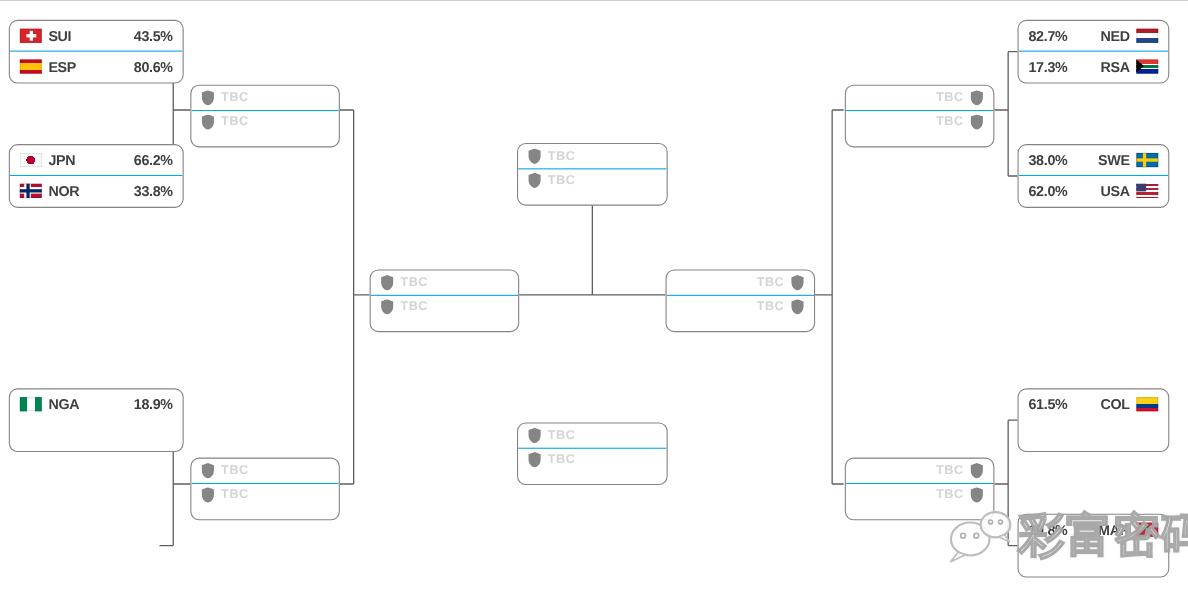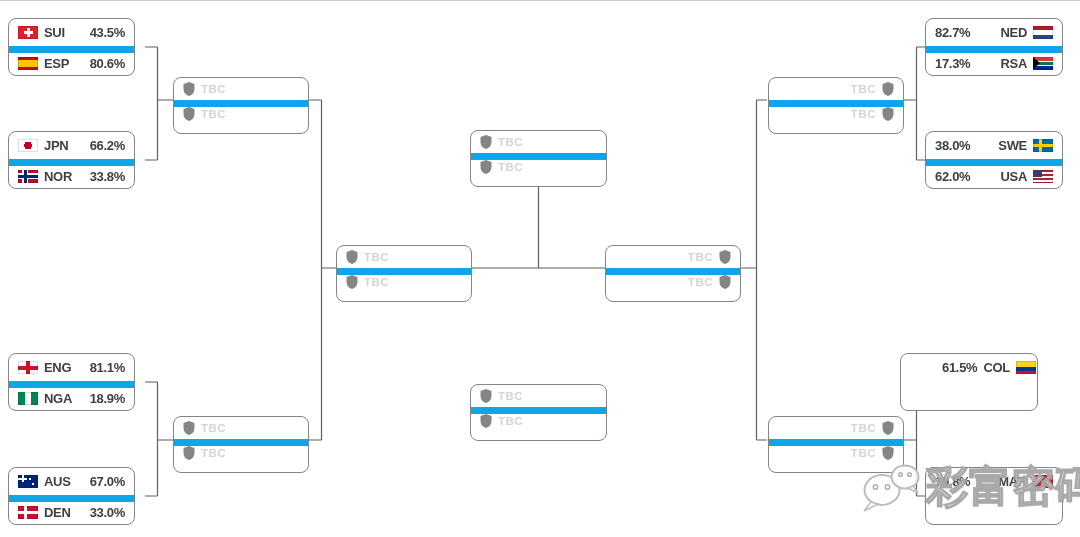--- a/index.html
+++ b/index.html
@@ -13,22 +13,22 @@
   #wires path{stroke:#5f5f5f;stroke-width:1.2;fill:none;}
   
   .match{
     position:absolute;z-index:2;background:#fff;
     border:1.5px solid #848484;border-radius:8px;overflow:hidden;
     box-sizing:border-box;
   }
   .match .row{
     display:flex;align-items:center;gap:6px;padding:0 9px;box-sizing:border-box;
   }
-  .match .row + .row{border-top:7px solid #0ea5e9;}
-  .r16{width:127px;height:58px;}
+  .match .row + .row{border-top:1px solid #0ea5e9;}
+  .r16{width:159px;height:58px;}
   .r16 .row{height:27.25px;}
   .r16.right{width:138px;}
   .tbcbox{width:136px;height:57px;}
   .tbcbox .row{height:21.5px;}
   .wide{width:137px;}
   .code,.pct{
     font-size:13px;font-weight:700;color:#404040;letter-spacing:-0.3px;white-space:nowrap;
   }
   .match.left .pct{margin-left:auto;}
   .match.right .pct{margin-right:auto;}
@@ -110,43 +110,26 @@
     </div>
     <div class="row">
       <span class="flag" data-flag="nor"></span>
       <span class="code">NOR</span>
       <span class="pct">33.8%</span>
     </div>
   </div>
 
   <div class="match r16 left" style="left:8px;top:353px;">
     <div class="row">
-      <span class="flag" data-flag="eng"></span>
-      <span class="code">ENG</span>
-      <span class="pct">81.1%</span>
-    </div>
-    <div class="row">
       <span class="flag" data-flag="nga"></span>
       <span class="code">NGA</span>
       <span class="pct">18.9%</span>
     </div>
   </div>
 
-  <div class="match r16 left" style="left:8px;top:467px;">
-    <div class="row">
-      <span class="flag" data-flag="aus"></span>
-      <span class="code">AUS</span>
-      <span class="pct">67.0%</span>
-    </div>
-    <div class="row">
-      <span class="flag" data-flag="den"></span>
-      <span class="code">DEN</span>
-      <span class="pct">33.0%</span>
-    </div>
-  </div>
 
   <div class="match r16 right" style="left:925px;top:18px;">
     <div class="row">
       <span class="pct">82.7%</span>
       <span class="code">NED</span>
       <span class="flag" data-flag="ned"></span>
     </div>
     <div class="row">
       <span class="pct">17.3%</span>
       <span class="code">RSA</span>
@@ -160,21 +143,21 @@
       <span class="code">SWE</span>
       <span class="flag" data-flag="swe"></span>
     </div>
     <div class="row">
       <span class="pct">62.0%</span>
       <span class="code">USA</span>
       <span class="flag" data-flag="usa"></span>
     </div>
   </div>
 
-  <div class="match r16 right" style="left:900px;top:353px;padding-left:32px;">
+  <div class="match r16 right" style="left:925px;top:353px;">
     <div class="row">
       <span class="pct">61.5%</span>
       <span class="code">COL</span>
       <span class="flag" data-flag="col"></span>
     </div>
   </div>
 
   <div class="match r16 right" style="left:925px;top:467px;">
     <div class="row">
       <span class="pct">19.8%</span>

